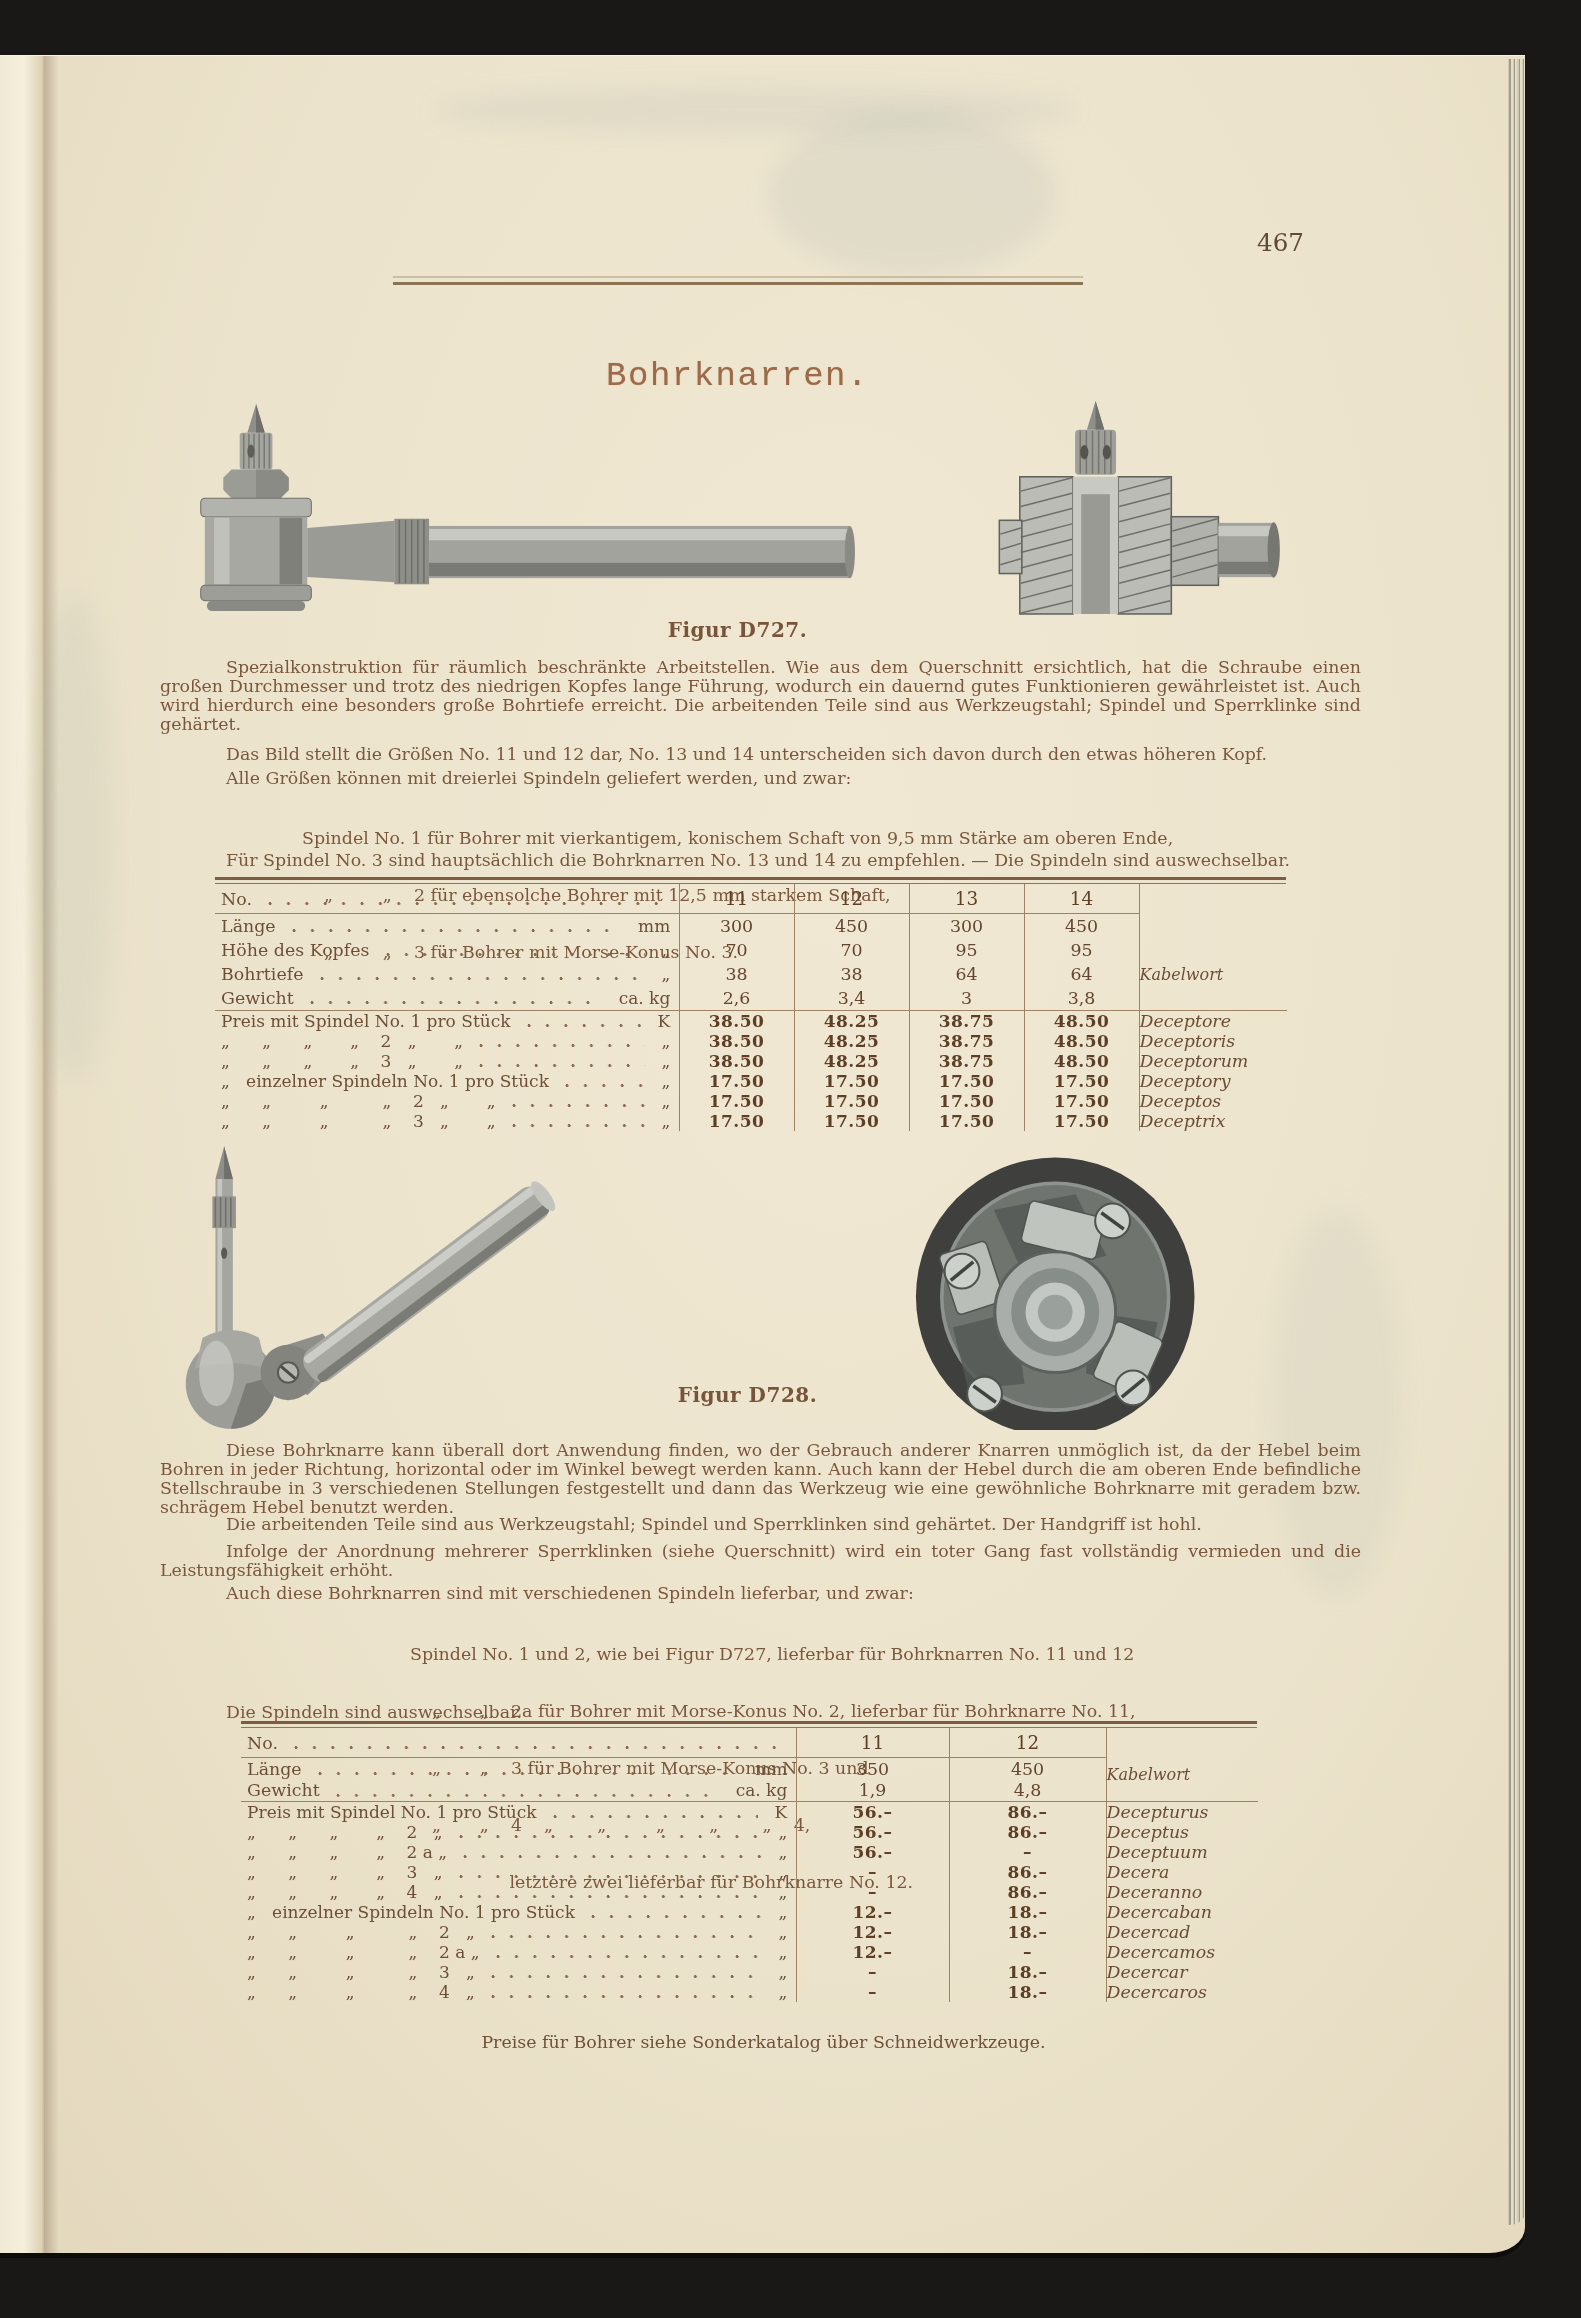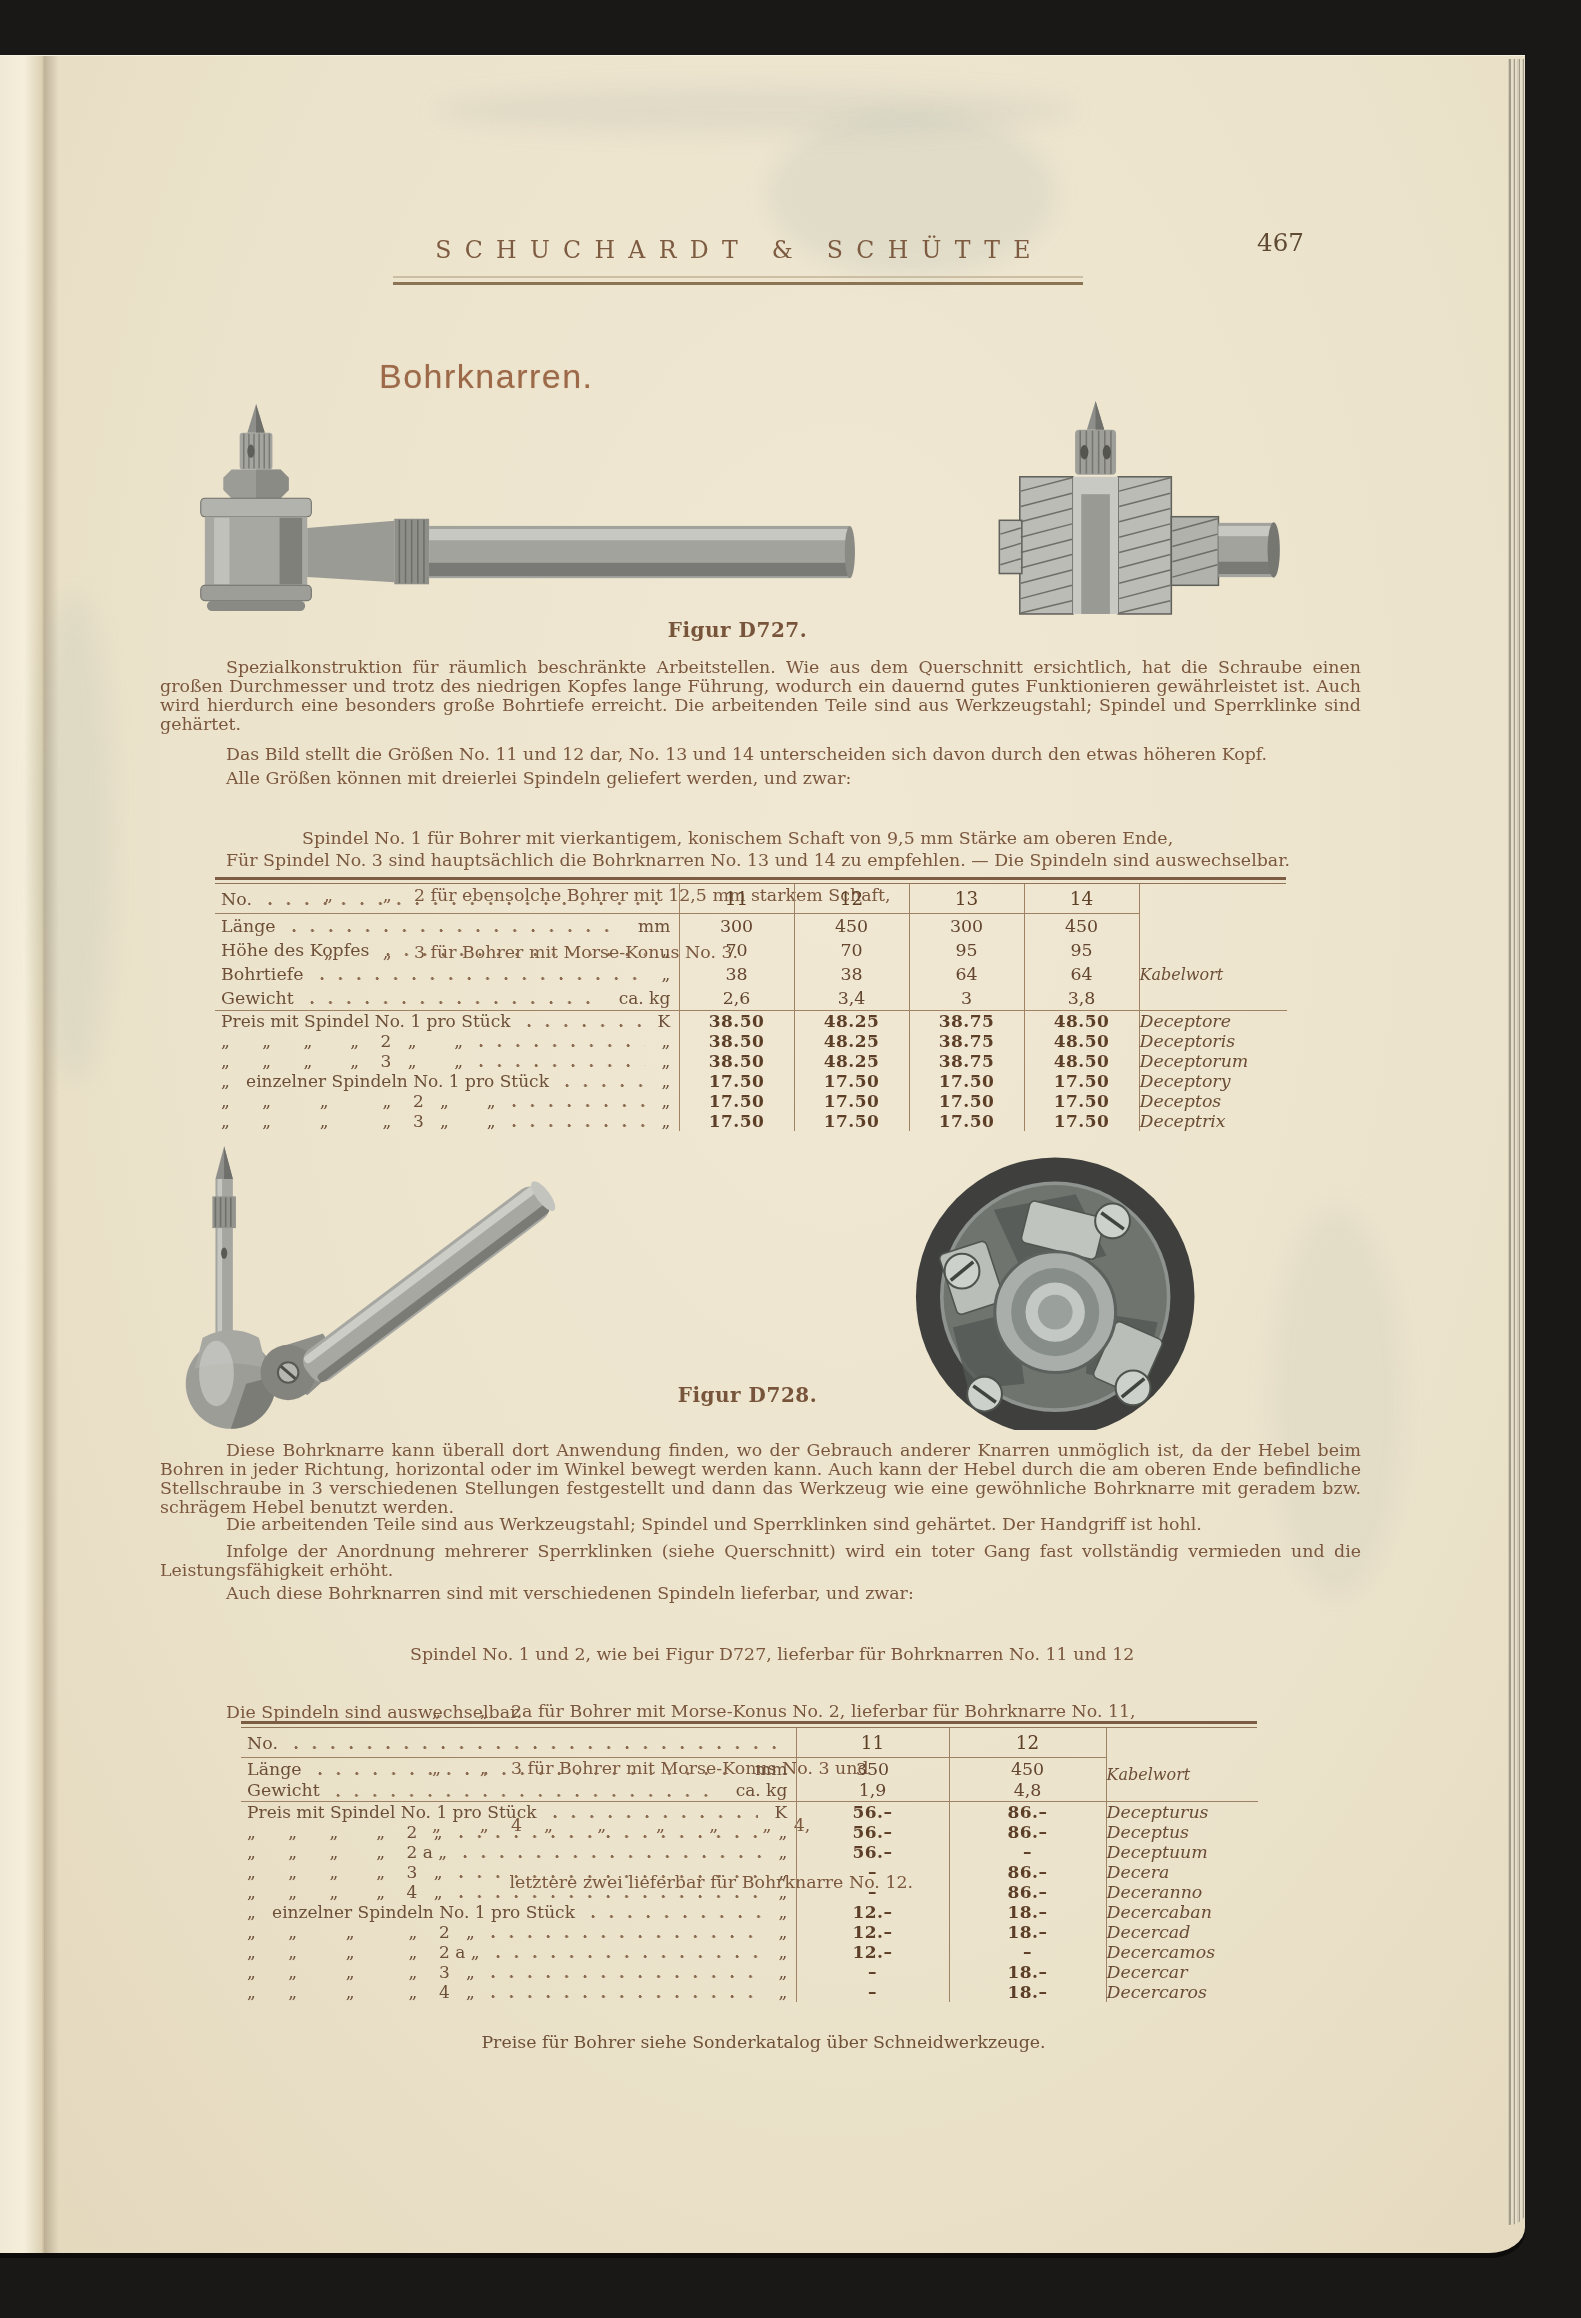--- a/index.html
+++ b/index.html
@@ -38,22 +38,22 @@
   
   .brand{
     position:absolute;left:394px;top:180px;width:691px;text-align:center;
     font-size:23.6px;letter-spacing:13.3px;color:#7d5b40;white-space:nowrap;
   }
   .brand-rule{position:absolute;left:393px;top:220px;width:690px;}
   .brand-rule .r1{height:1.5px;background:#c0b296;opacity:.75;}
   .brand-rule .r2{height:3.1px;background:#8a7454;margin-top:4.6px;}
   .pageno{position:absolute;left:1257px;top:172px;width:102px;font-size:24.6px;color:#5f4a33;}
   .title{
-    position:absolute;left:379px;top:301px;width:717px;
-    font-family:Liberation Sans, sans-serif;
+    position:absolute;left:379px;top:301px;width:717px;text-align:center;
+    font-family:Liberation Mono, monospace;
     font-size:34px;color:#9d6a49;letter-spacing:1.5px;
     text-shadow:0 0 1px rgba(150,100,70,.35);
   }
   .figcap{
     position:absolute;text-align:center;font-weight:bold;font-size:20px;
     color:#77543a;letter-spacing:0.5px;
   }
   .cap1{left:512px;top:562px;width:451px;}
   .cap2{left:522px;top:1327px;width:451px;}
   .para{
@@ -115,21 +115,20 @@
 
 <div class="page">
   <div class="edge-left"></div>
   <div class="crease"></div>
   <div class="edge-right"></div>
   <div class="stain s1"></div>
   <div class="stain s2"></div>
   <div class="stain s3"></div>
   <div class="stain s4"></div>
 
-  <div class="brand">SCHUCHARDT &amp; SCHÜTTE</div>
   <div class="brand-rule">
       <div class="r1"></div>
       <div class="r2"></div>
     </div>
   <div class="pageno">467</div>
   <div class="title">Bohrknarren.</div>
 
   <svg class="figsvg f1" width="1106" height="215" viewBox="0 0 2160 420" xmlns="http://www.w3.org/2000/svg">
     <g>
       <polygon points="160,8 143,64 177,64" fill="#8e8e8a"></polygon>

